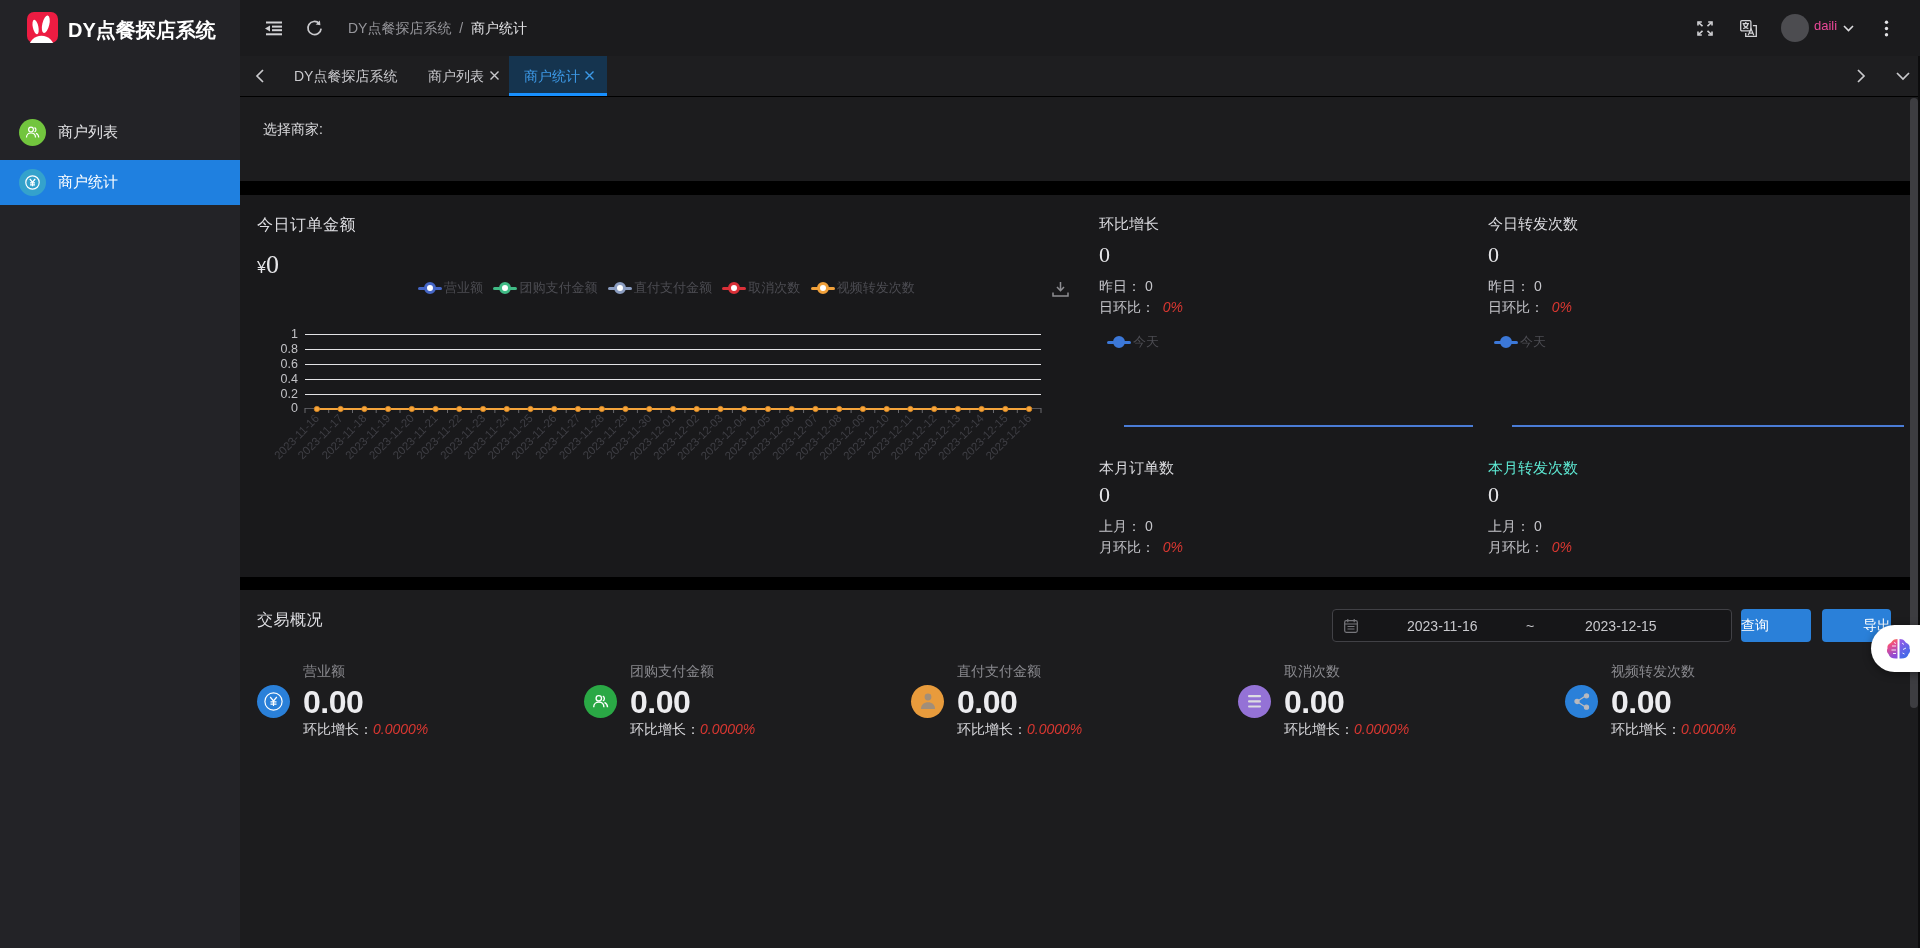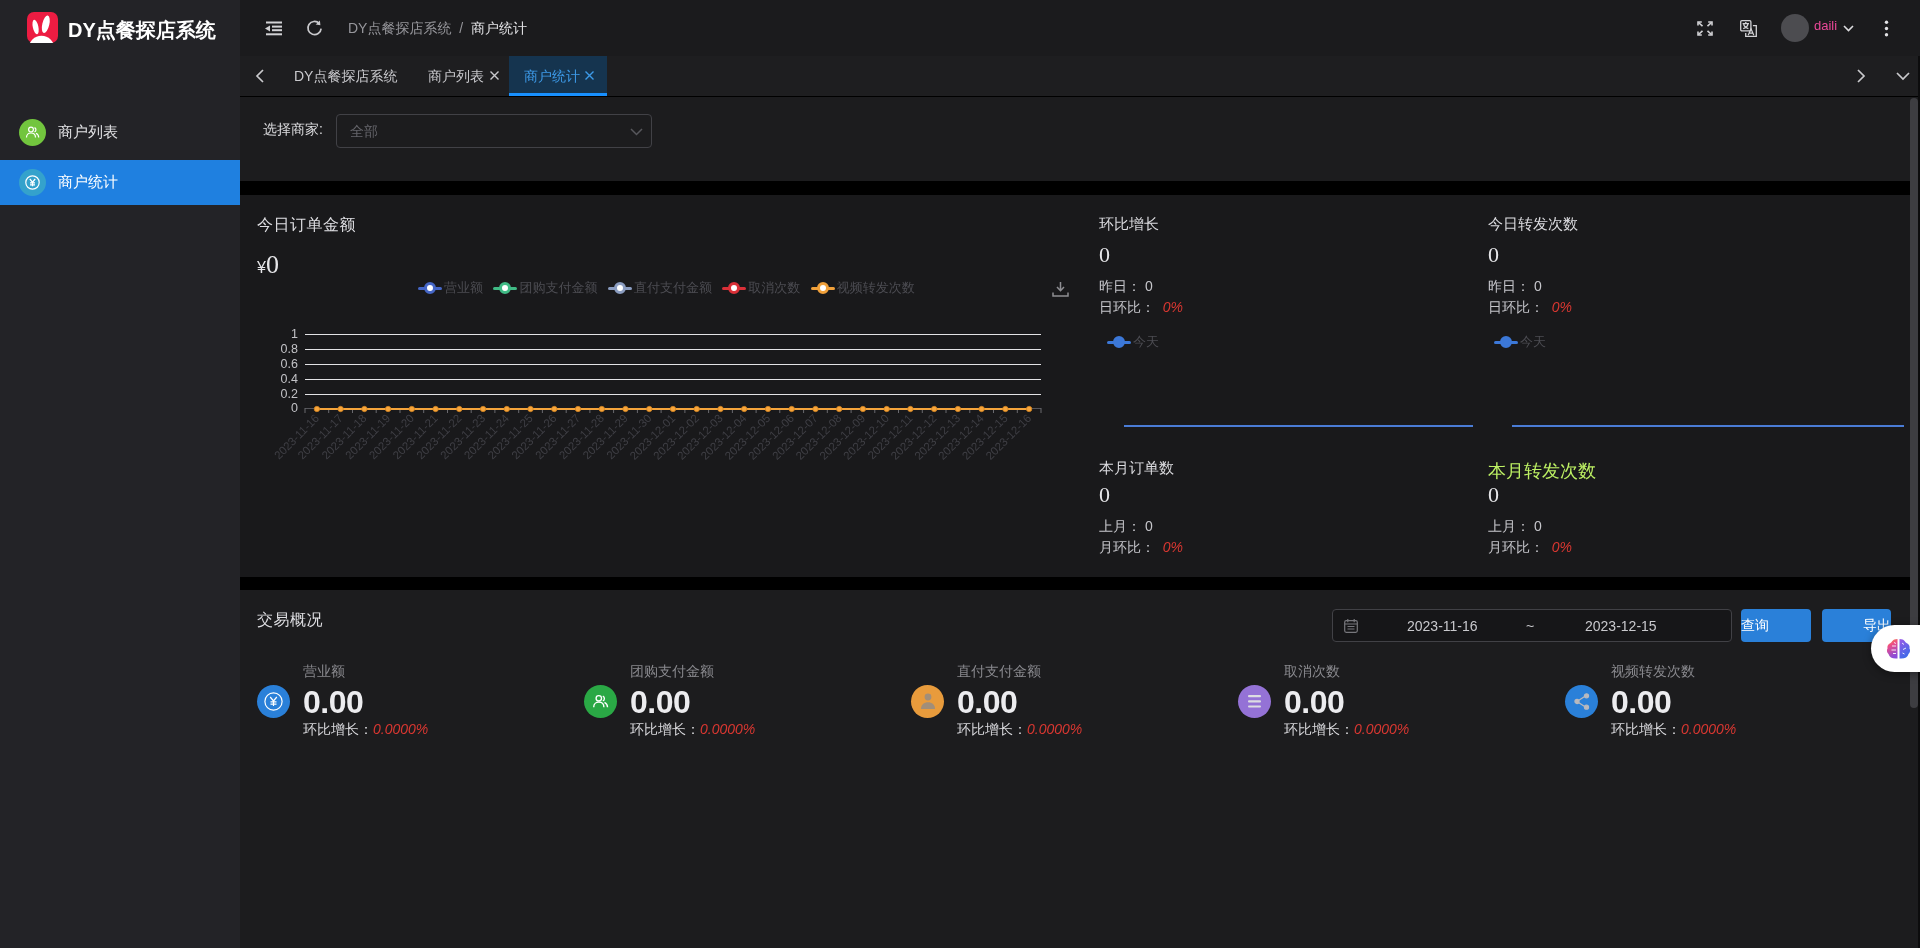--- a/index.html
+++ b/index.html
@@ -81,26 +81,20 @@
   <svg class="abs" style="left:1617px;top:13px" width="9" height="14" viewBox="0 0 9 14">
     <path d="M1 1 L7 7 L1 13" fill="none" stroke="#c9c9cc" stroke-width="1.7"></path>
   </svg>
   <svg class="abs" style="left:1656px;top:16px" width="14" height="9" viewBox="0 0 14 9">
     <path d="M1 1 L7 7 L13 1" fill="none" stroke="#c9c9cc" stroke-width="1.7"></path>
   </svg>
 </div>
 
 <div class="abs" style="left:240px;top:97px;width:1680px;height:84px;background:#1c1c1e">
   <div class="abs" style="left:23px;top:24px;font-size:14px;color:#dcdcdf">选择商家:</div>
-  <div class="abs" style="left:96px;top:17px;width:316px;height:34px;border:1px solid #414146;border-radius:4px">
-    <div class="abs" style="left:13px;top:8px;font-size:14px;color:#64646a">全部</div>
-    <svg class="abs" style="left:293px;top:13px" width="13" height="8" viewBox="0 0 13 8">
-      <path d="M1 1 L6.5 6.5 L12 1" fill="none" stroke="#57575c" stroke-width="1.5"></path>
-    </svg>
-  </div>
 </div>
 
 <div class="abs" style="left:240px;top:195px;width:1680px;height:382px;background:#19191b"></div>
 <div class="abs" style="left:257px;top:215px;font-size:16px;color:#dfdfe3;letter-spacing:.5px">今日订单金额</div>
 <div class="abs" style="left:257px;top:250px;color:#e6e6e9"><span style="font-size:16px">¥</span><span style="font-family:'Liberation Serif',serif;font-size:26px">0</span></div>
 <div class="abs" style="left:418px;top:279px;white-space:nowrap">
   <span class="lgi">
       <span class="lgm">
         <span class="lgl" style="background:#4566c6"></span>
         <span class="lgc" style="border-color:#4566c6;background:#fff"></span>
@@ -287,21 +281,21 @@
 <div class="abs" style="left:1512px;top:425px;width:392px;height:2px;background:#4a7cd6"></div>
 
   <div style="position:absolute;left:1099px;top:459px;width:380px;height:120px">
     <div class="abs" style="left:0;top:0;font-size:15px;color:#dcdce0">本月订单数</div>
     <div class="abs" style="left:0;top:23px;font-family:'Liberation Serif',serif;font-size:22px;color:#e6e6e9">0</div>
     <div class="abs" style="left:0;top:59px;font-size:14px;color:#c6c6cb">上月：&nbsp;0</div>
     <div class="abs" style="left:0;top:80px;font-size:14px;color:#c6c6cb">月环比：&nbsp;&nbsp;<span class="red">0%</span></div>
   </div>
 
   <div style="position:absolute;left:1488px;top:459px;width:380px;height:120px">
-    <div class="abs" style="left:0;top:0;font-size:18px;color:#bef264">本月转发次数</div>
+    <div class="abs" style="left:0;top:0;font-size:15px;color:#5eead4">本月转发次数</div>
     <div class="abs" style="left:0;top:23px;font-family:'Liberation Serif',serif;font-size:22px;color:#e6e6e9">0</div>
     <div class="abs" style="left:0;top:59px;font-size:14px;color:#c6c6cb">上月：&nbsp;0</div>
     <div class="abs" style="left:0;top:80px;font-size:14px;color:#c6c6cb">月环比：&nbsp;&nbsp;<span class="red">0%</span></div>
   </div>
 
 <div class="abs" style="left:240px;top:590px;width:1680px;height:358px;background:#1c1c1e"></div>
 <div class="abs" style="left:257px;top:610px;font-size:16px;color:#dfdfe3;letter-spacing:.5px">交易概况</div>
 <div class="abs" style="left:1332px;top:609px;width:400px;height:33px;border:1px solid #414146;border-radius:4px;background:#161618">
   <svg class="abs" style="left:11px;top:9px" width="14" height="14" viewBox="0 0 14 14">
     <g stroke="#77777c" stroke-width="1.2" fill="none">

